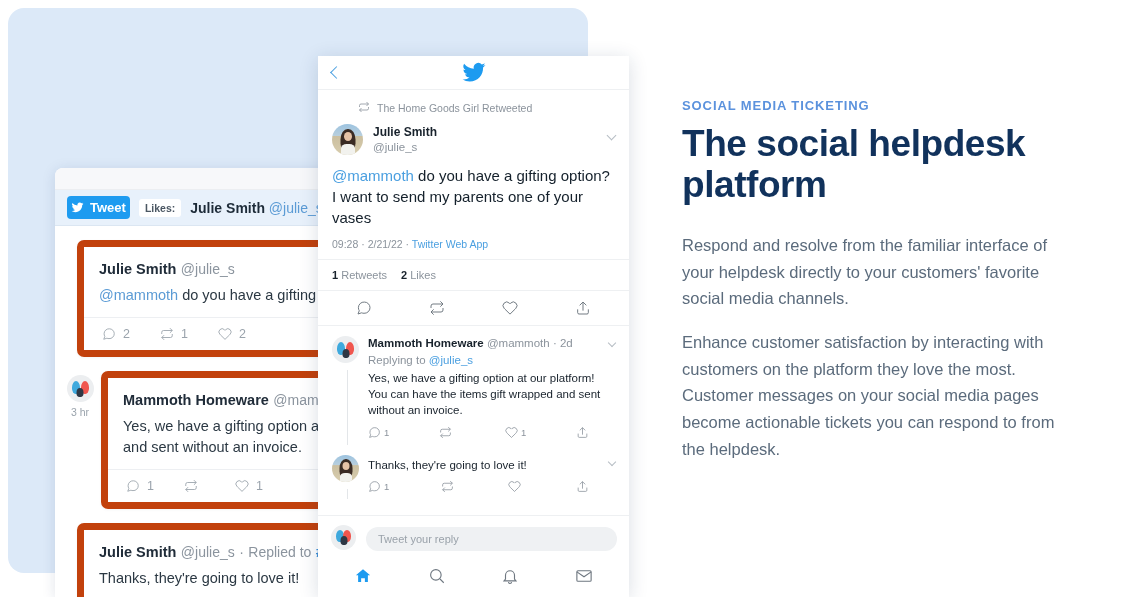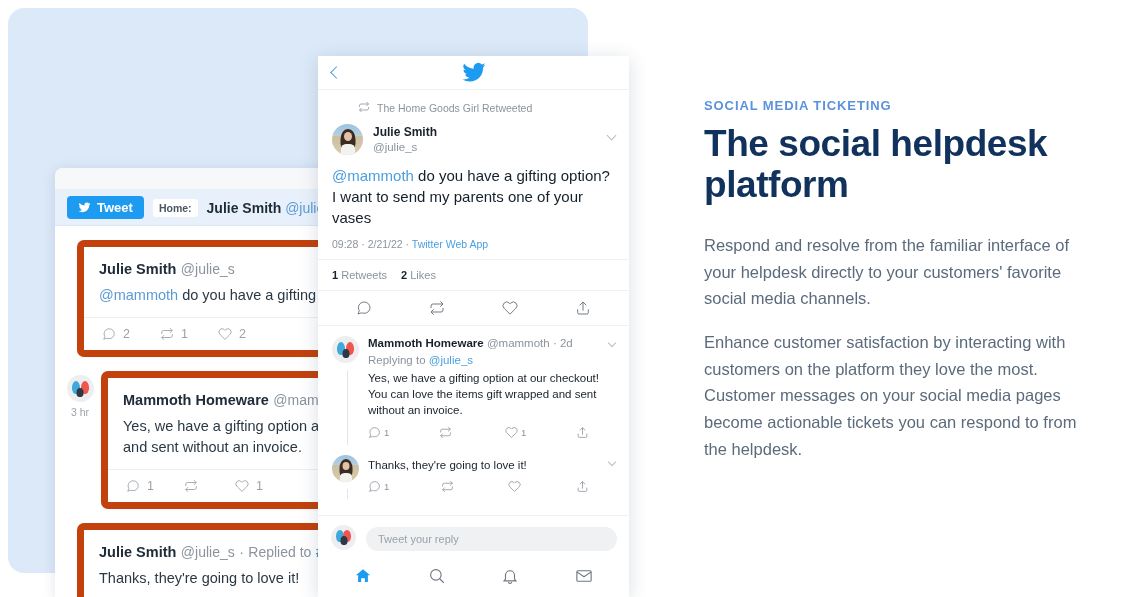--- a/index.html
+++ b/index.html
@@ -32,21 +32,21 @@
   .hd-header {
     display:flex; align-items:center; gap:9px;
     height: 36px; padding: 0 12px;
     background: #e8f1fb;
     border-bottom: 1px solid #dbe6f2;
   }
   .tweet-badge {
     display:flex; align-items:center; gap:6px;
     background:#1d9bf0; color:#fff;
     font-size:13px; font-weight:600;
-    padding:4px 11px; border-radius:4px;
+    padding:4px 4px; border-radius:4px;
     white-space:nowrap;
     justify-content:center;
   }
   .tweet-badge svg { width:13px; height:13px; fill:#fff; display:block; }
   .from-chip {
     background:#fff; color:#4b5763;
     font-size:10.5px; font-weight:700;
     padding:3px 6px; border-radius:3px;
     white-space:nowrap;
   }
@@ -177,21 +177,21 @@
   .r-chev { position:absolute; right:14px; top:14px; width:6px; height:6px; border-right:1.3px solid #b6bdc4; border-bottom:1.3px solid #b6bdc4; transform:rotate(45deg); }
 
   .ph-composer { border-top:1px solid #eef0f2; padding:9px 12px; display:flex; align-items:center; gap:9px; flex:none; }
   .comp-input { flex:1; background:#eff1f3; border-radius:14px; padding:6px 12px; font-size:11px; color:#9aa2aa; }
   .ph-nav { display:flex; justify-content:space-around; align-items:center; padding:6px 8px 12px 8px; flex:none; }
   .ph-nav svg { width:18px; height:18px; display:block; }
   .nav-home svg { fill:#1d9bf0; stroke:none; }
   .nav-ico svg { fill:none; stroke:#6e7780; stroke-width:1.5; }
 
   
-  .copy { position:absolute; left:704px; top:98px; width:382px; }
+  .copy { position:absolute; left:682px; top:98px; width:382px; }
   .eyebrow {
     font-size:13px; font-weight:700; color:#5b92dd;
     letter-spacing:.07em; margin-bottom:10px;
   }
   .headline {
     font-size:37px; line-height:1.12; font-weight:700;
     color:#11325c; letter-spacing:-.012em; margin-bottom:26px;
   }
   .para { font-size:16.5px; line-height:1.62; color:#5b6b7c; margin-bottom:17px; }
 </style>
@@ -207,21 +207,21 @@
 
     <div class="hd-header">
       <div class="tweet-badge">
         <span>
           <svg viewBox="0 0 24 24">
               <path d="M23 4.9a9 9 0 0 1-2.6.7 4.5 4.5 0 0 0 2-2.5 9 9 0 0 1-2.9 1.1 4.5 4.5 0 0 0-7.7 4.1A12.8 12.8 0 0 1 2.5 3.6a4.5 4.5 0 0 0 1.4 6 4.4 4.4 0 0 1-2-.6v.1a4.5 4.5 0 0 0 3.6 4.4 4.5 4.5 0 0 1-2 .1 4.5 4.5 0 0 0 4.2 3.1A9 9 0 0 1 1 18.6a12.7 12.7 0 0 0 6.9 2c8.3 0 12.8-6.9 12.8-12.8v-.6A9 9 0 0 0 23 4.9z"></path>
             </svg>
         </span>
         <span>Tweet</span>
       </div>
-      <div class="from-chip">Home:</div>
+      <div class="from-chip">Likes:</div>
       <div class="hd-from-name">
         <span>Julie Smith</span>
         <span class="hd-from-handle">@julie_s</span>
       </div>
     </div>
 
     <div class="hd-body">
 
       <div class="hd-row">
         <div class="hd-card">
@@ -462,21 +462,21 @@
         <div class="reply-body">
           <div class="r-head">
             <b>Mammoth Homeware</b>
             <span>@mammoth</span>
             <span>· 2d</span>
           </div>
           <div class="r-replying">
             <span>Replying to</span>
             <span class="mention">@julie_s</span>
           </div>
-          <div class="r-text">Yes, we have a gifting option at our checkout! You can love the items gift wrapped and sent without an invoice.</div>
+          <div class="r-text">Yes, we have a gifting option at our platform! You can have the items gift wrapped and sent without an invoice.</div>
           <div class="r-actions">
             <div class="r-act">
               <span>
                   <svg viewBox="0 0 24 24">
                     <path d="M21 11.5a8.4 8.4 0 0 1-9 8.4 9 9 0 0 1-3.6-.7L3 21l1.9-4.9A8.3 8.3 0 0 1 3.6 11.5a8.4 8.4 0 0 1 9-8.4 8.4 8.4 0 0 1 8.4 8.4z"></path>
                   </svg>
                 </span>
               <span>1</span>
             </div>
             <div class="r-act">

